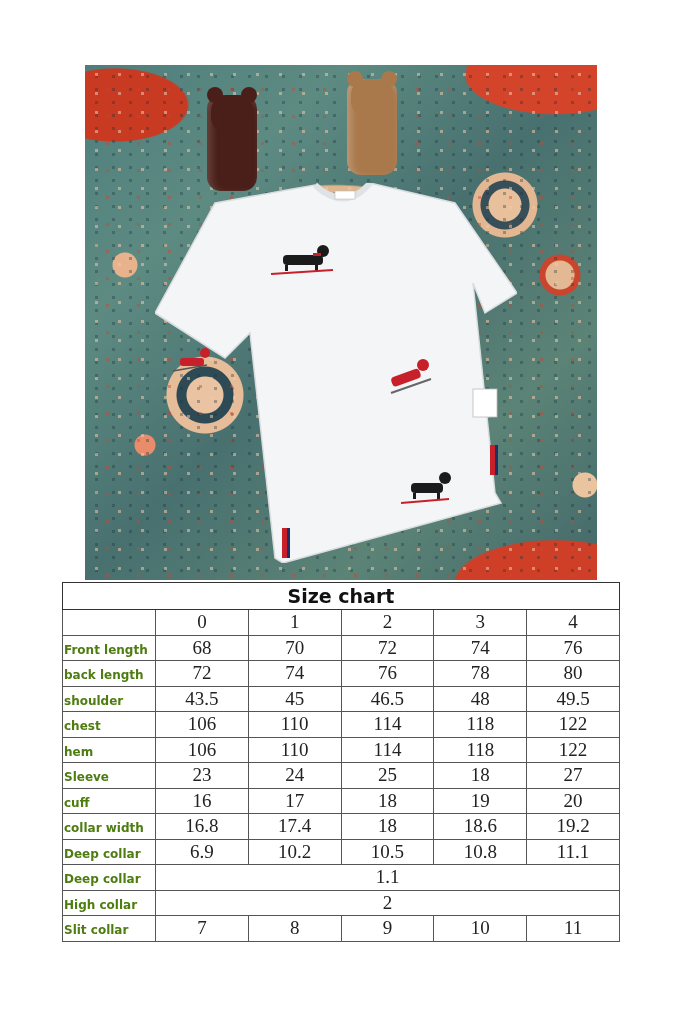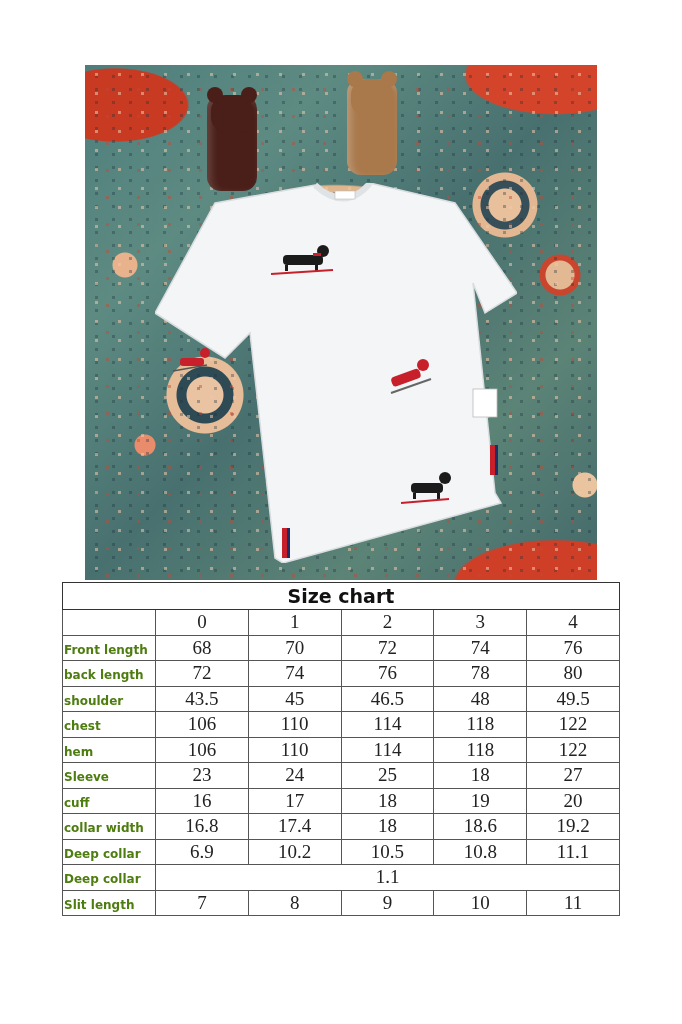--- a/index.html
+++ b/index.html
@@ -216,21 +216,27 @@
       <td class="num">11.1</td>
     </tr>
     <tr>
       <td class="lbl">
             <span>Deep collar</span>
           </td>
       <td class="num" colspan="5">1.1</td>
     </tr>
     <tr>
       <td class="lbl">
-            <span>Slit length</span>
+            <span>High collar</span>
+          </td>
+      <td class="num" colspan="5">2</td>
+    </tr>
+    <tr>
+      <td class="lbl">
+            <span>Slit collar</span>
           </td>
       <td class="num">7</td>
       <td class="num">8</td>
       <td class="num">9</td>
       <td class="num">10</td>
       <td class="num">11</td>
     </tr>
   </tbody>
     </table>
 </div>

